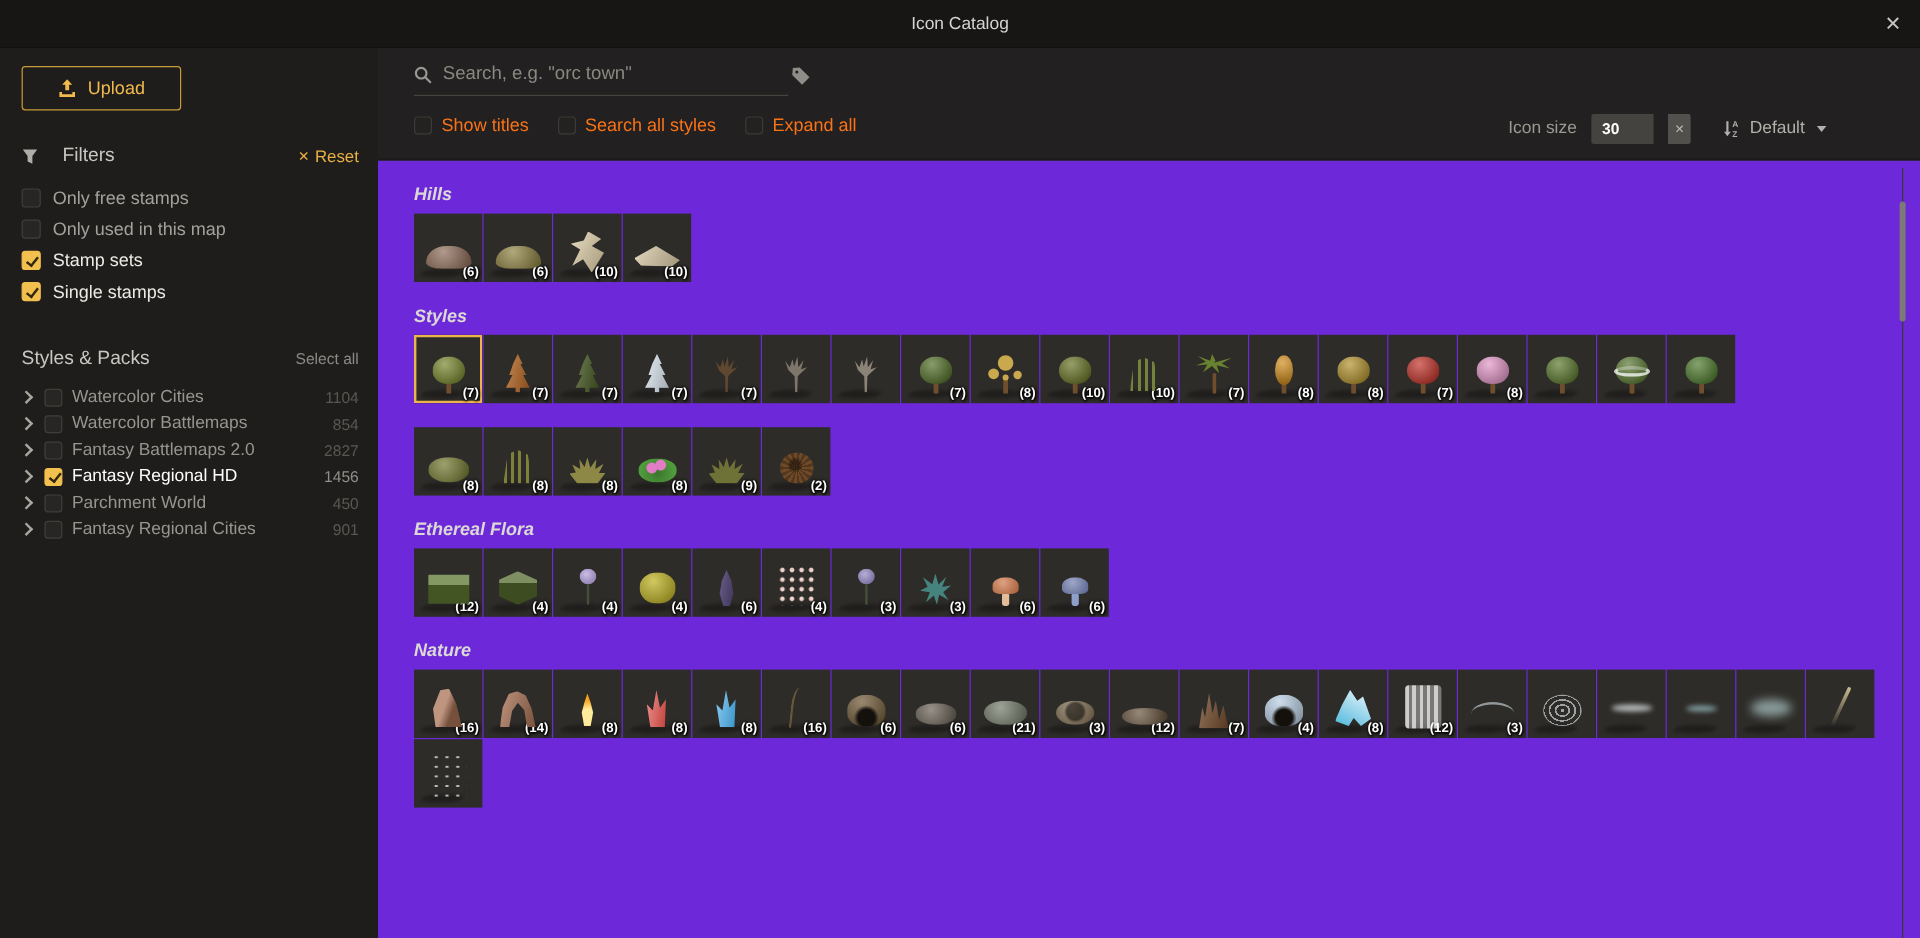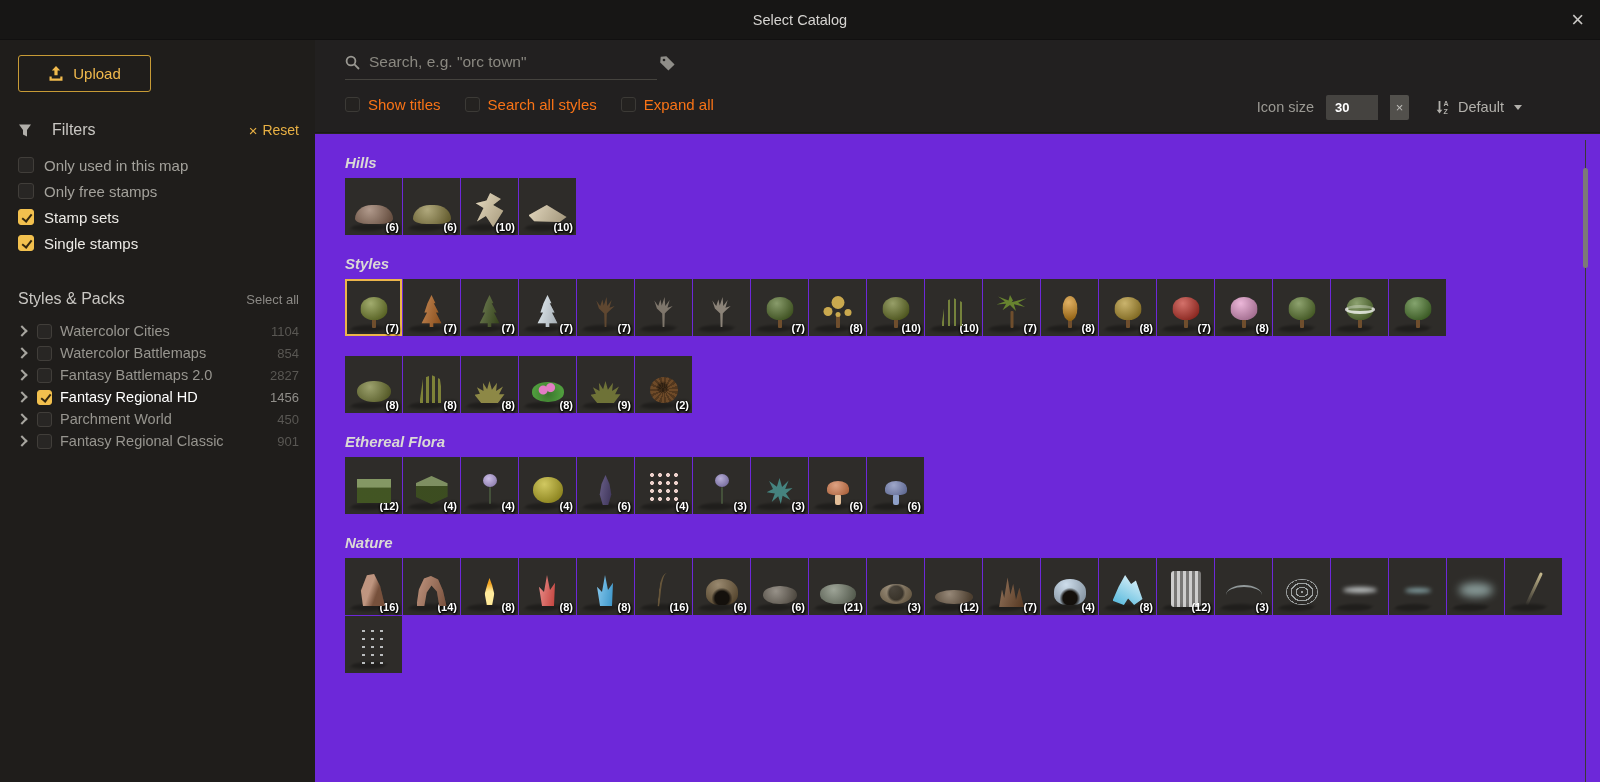--- a/index.html
+++ b/index.html
@@ -204,21 +204,21 @@
   .k-flock .s1 { width:30px; height:40px; bottom:6px; opacity:.9;
       background-image:radial-gradient(ellipse 2.5px 1.2px, var(--c) 0 60%, transparent 75%);
       background-size:9px 8px; }
 </style>
 </head>
 <body>
 
 <div class="app">
 
   <header class="titlebar">
-    <span class="title">Select Catalog</span>
+    <span class="title">Icon Catalog</span>
     <span class="close">×</span>
   </header>
 
   <aside class="sidebar">
     <button class="upload">
       <svg width="16" height="15" viewBox="0 0 16 15">
         <path d="M8 0l4.2 4.6H9.6v4.6H6.4V4.6H3.8Z M1.5 10.6h2.2v2h8.6v-2h2.2v4.2h-13Z" fill="#f1ba4d"></path>
       </svg>
       <span>Upload</span>
     </button>
@@ -232,26 +232,26 @@
       </span>
       <span class="reset">
         <span class="x">×</span>
         <span>Reset</span>
       </span>
     </div>
 
     <div class="filter-list">
   <div class="frow">
     <span class="cb"></span>
+    <span class="flabel">Only free stamps</span>
+  </div>
+
+  <div class="frow">
+    <span class="cb"></span>
     <span class="flabel">Only used in this map</span>
-  </div>
-
-  <div class="frow">
-    <span class="cb"></span>
-    <span class="flabel">Only free stamps</span>
   </div>
 
   <div class="frow on">
     <span class="cb checked"></span>
     <span class="flabel">Stamp sets</span>
   </div>
 
   <div class="frow on">
     <span class="cb checked"></span>
     <span class="flabel">Single stamps</span>
@@ -296,21 +296,21 @@
     <span class="chev"></span>
     <span class="cb"></span>
     <span class="slabel">Parchment World</span>
     <span class="scount">450</span>
   </div>
 
 
   <div class="srow">
     <span class="chev"></span>
     <span class="cb"></span>
-    <span class="slabel">Fantasy Regional Classic</span>
+    <span class="slabel">Fantasy Regional Cities</span>
     <span class="scount">901</span>
   </div>
 </div>
   </aside>
 
   <main class="main">
     <div class="controls">
       <div class="search">
         <svg width="15" height="15" viewBox="0 0 15 15">
           <circle cx="6" cy="6" r="4.4" fill="none" stroke="#9a9892" stroke-width="1.8"></circle>

